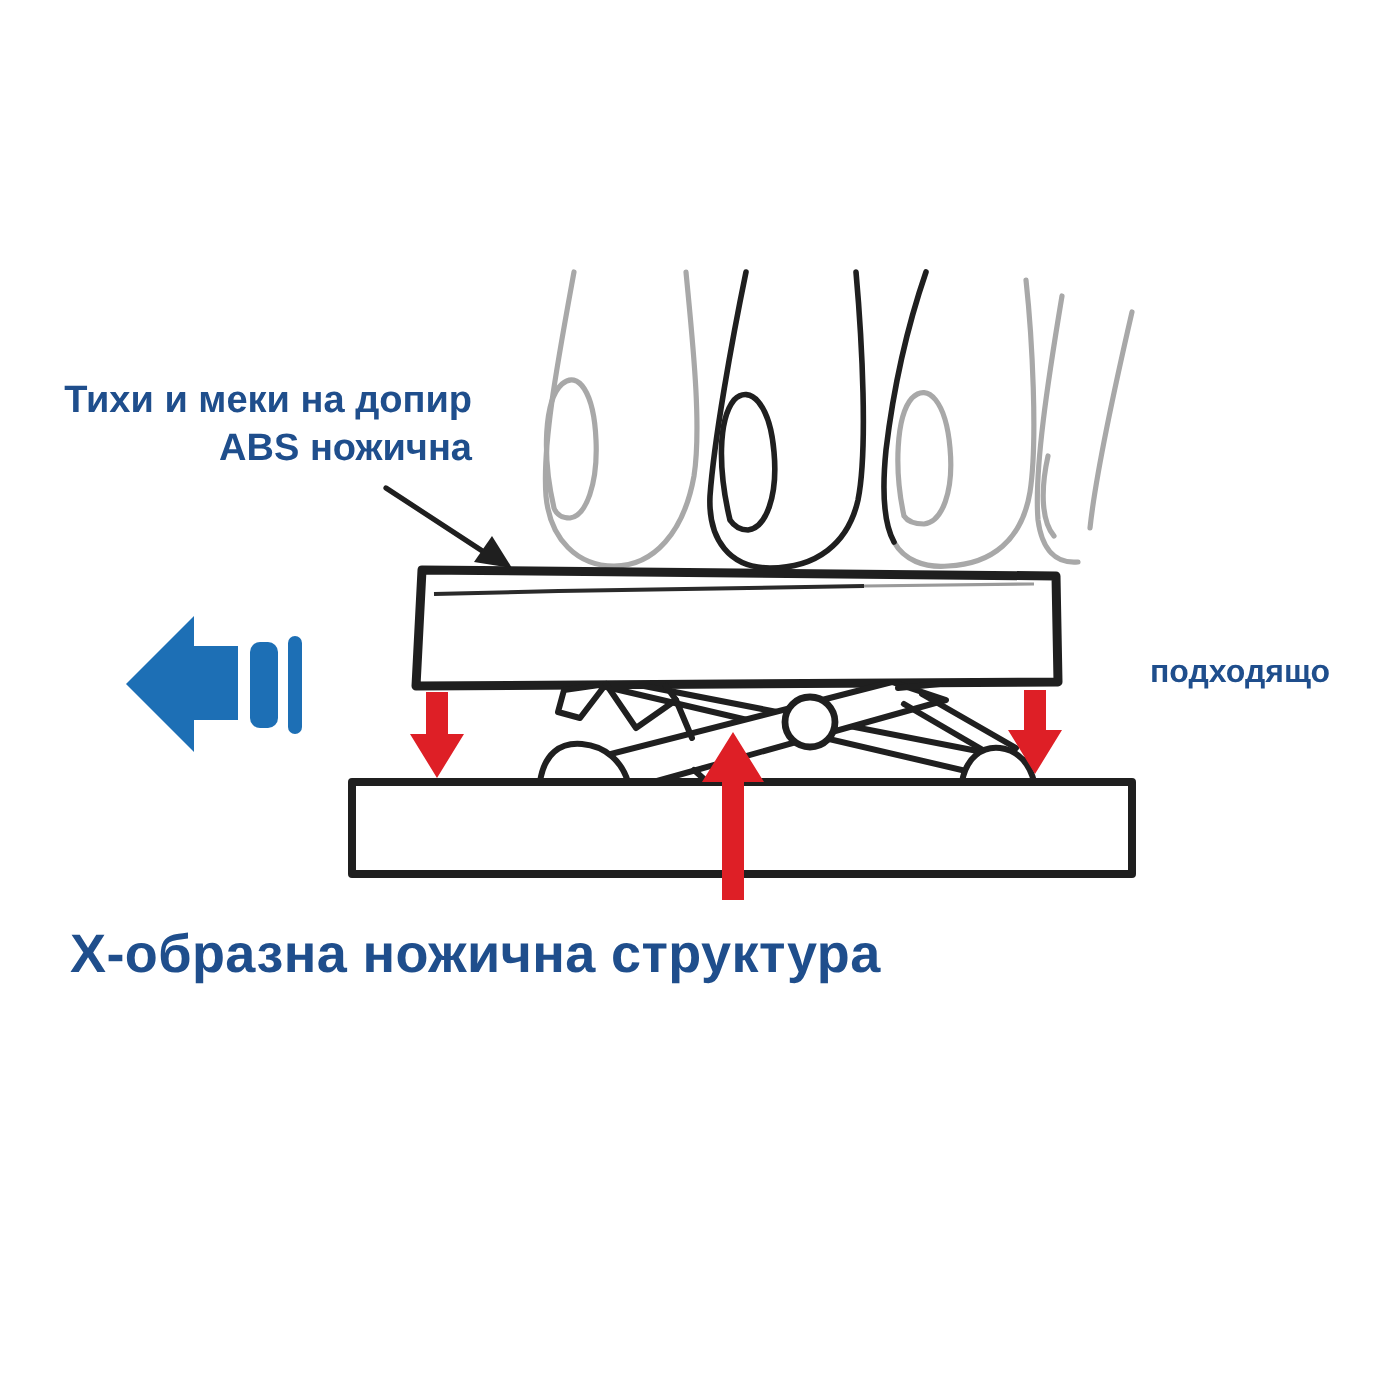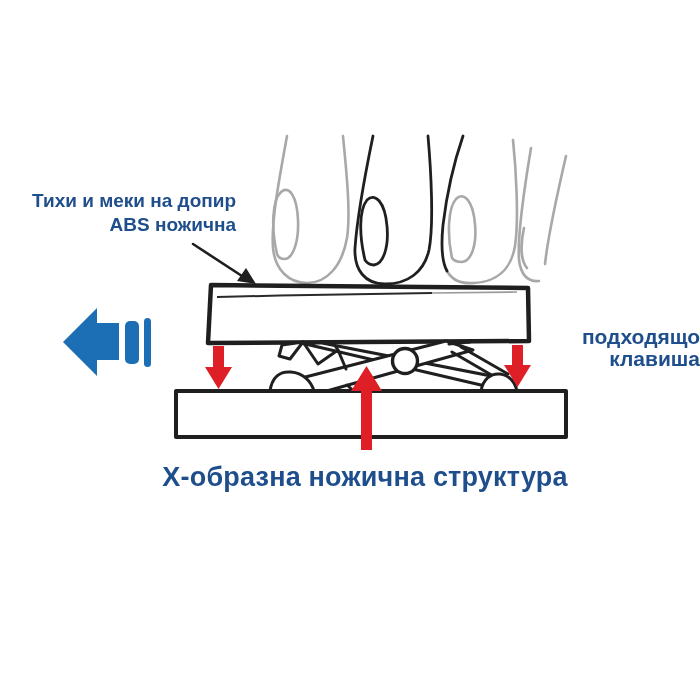--- a/index.html
+++ b/index.html
@@ -19,26 +19,26 @@
     color: #1f4e8c;
   }
   .label .line { display: block; }
   .label-keys {
     left: 8px; top: 189px; width: 228px;
     text-align: right;
     font-size: 19px; line-height: 24px;
   }
   .label-travel {
     left: 540px; top: 326px; width: 160px;
-    text-align: right;
-    font-size: 21px; line-height: 22px;
+    text-align: center;
+    font-size: 16px; line-height: 22px;
   }
   .label-structure {
     left: 35px; top: 461px; width: 660px;
-    text-align: center;
+    text-align: left;
     font-size: 27px; line-height: 32px;
     letter-spacing: 0.2px;
   }
 </style>
 </head>
 <body>
 
 <div class="stage">
 
   <svg width="700" height="700" viewBox="0 0 700 700">
@@ -110,20 +110,19 @@
     </g>
   </svg>
 
   <div class="label label-keys">
     <span class="line">Тихи и меки на допир</span>
     <span class="line">ABS ножична</span>
   </div>
 
   <div class="label label-travel">
     <span class="line">подходящо</span>
-    <span class="line">клавиша</span>
   </div>
 
   <div class="label label-structure">
     <span class="line">Х-образна ножична структура</span>
   </div>
 
 </div>
 
 </body></html>

